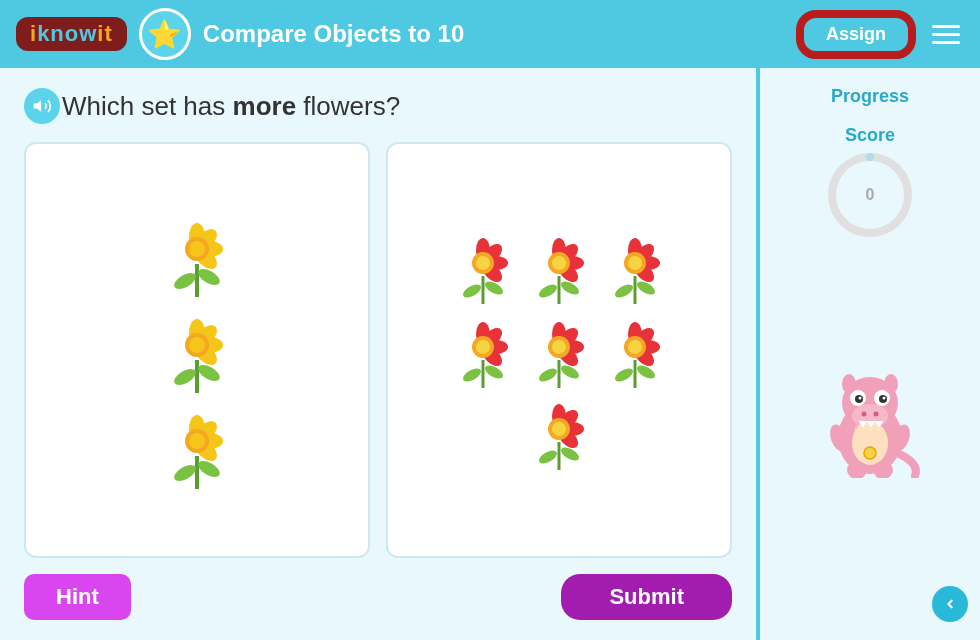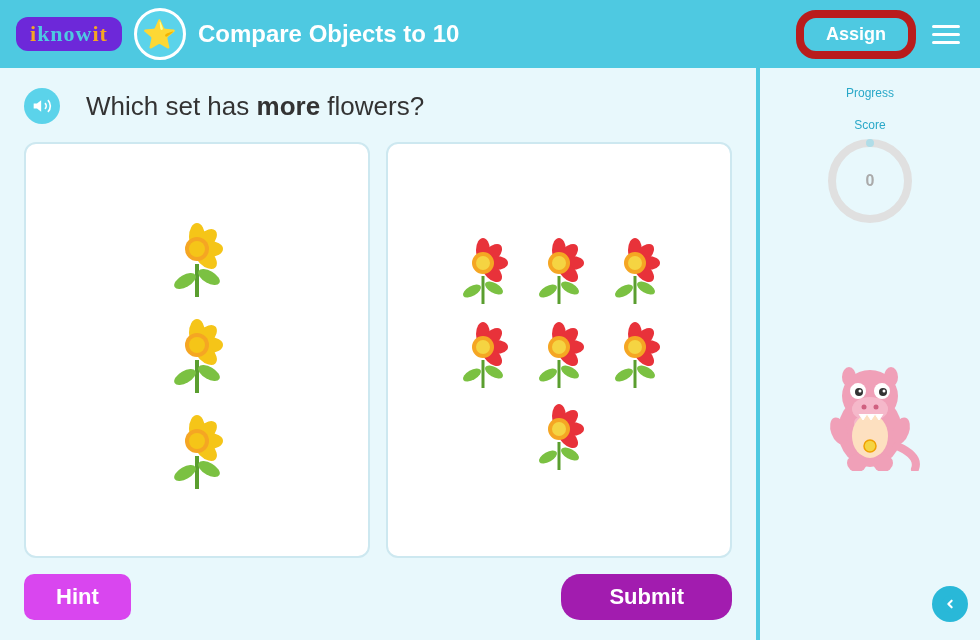--- a/index.html
+++ b/index.html
@@ -16,28 +16,27 @@
     .header {
       background: #4ec9e1;
       height: 68px;
       display: flex;
       align-items: center;
       padding: 0 16px;
       gap: 12px;
     }
 
     .logo-box {
-      background: #6d28d9;
+      background: #7f1d1d;
       border-radius: 12px;
       padding: 4px 14px;
       font-size: 22px;
       font-weight: bold;
       color: #4ec9e1;
       letter-spacing: 1px;
-      font-family: Liberation Serif, serif;
     }
     .logo-box span { color: #f5a623; }
 
     .star-circle {
       width: 52px;
       height: 52px;
       background: #5bd3ea;
       border-radius: 50%;
       border: 3px solid white;
       display: flex;
@@ -93,21 +92,21 @@
       background: #e8f8fc;
       display: flex;
       flex-direction: column;
       padding: 20px 24px 20px 24px;
       border-right: 4px solid #4ec9e1;
     }
 
     .question-row {
       display: flex;
       align-items: center;
-      gap: 26px;
+      gap: 2px;
       margin-bottom: 18px;
     }
 
     .speaker-icon {
       width: 36px;
       height: 36px;
       background: #5bd3ea;
       border-radius: 50%;
       display: flex;
       align-items: center;
@@ -202,22 +201,22 @@
       width: 220px;
       background: #e8f8fc;
       display: flex;
       flex-direction: column;
       align-items: center;
       padding: 18px 12px;
       gap: 14px;
     }
 
     .progress-label, .score-label {
-      font-size: 12px;
-      font-weight: normal;
+      font-size: 18px;
+      font-weight: bold;
       color: #29a8c8;
       margin-bottom: 4px;
     }
 
     .circle-wrap {
       display: flex;
       flex-direction: column;
       align-items: center;
     }
 

